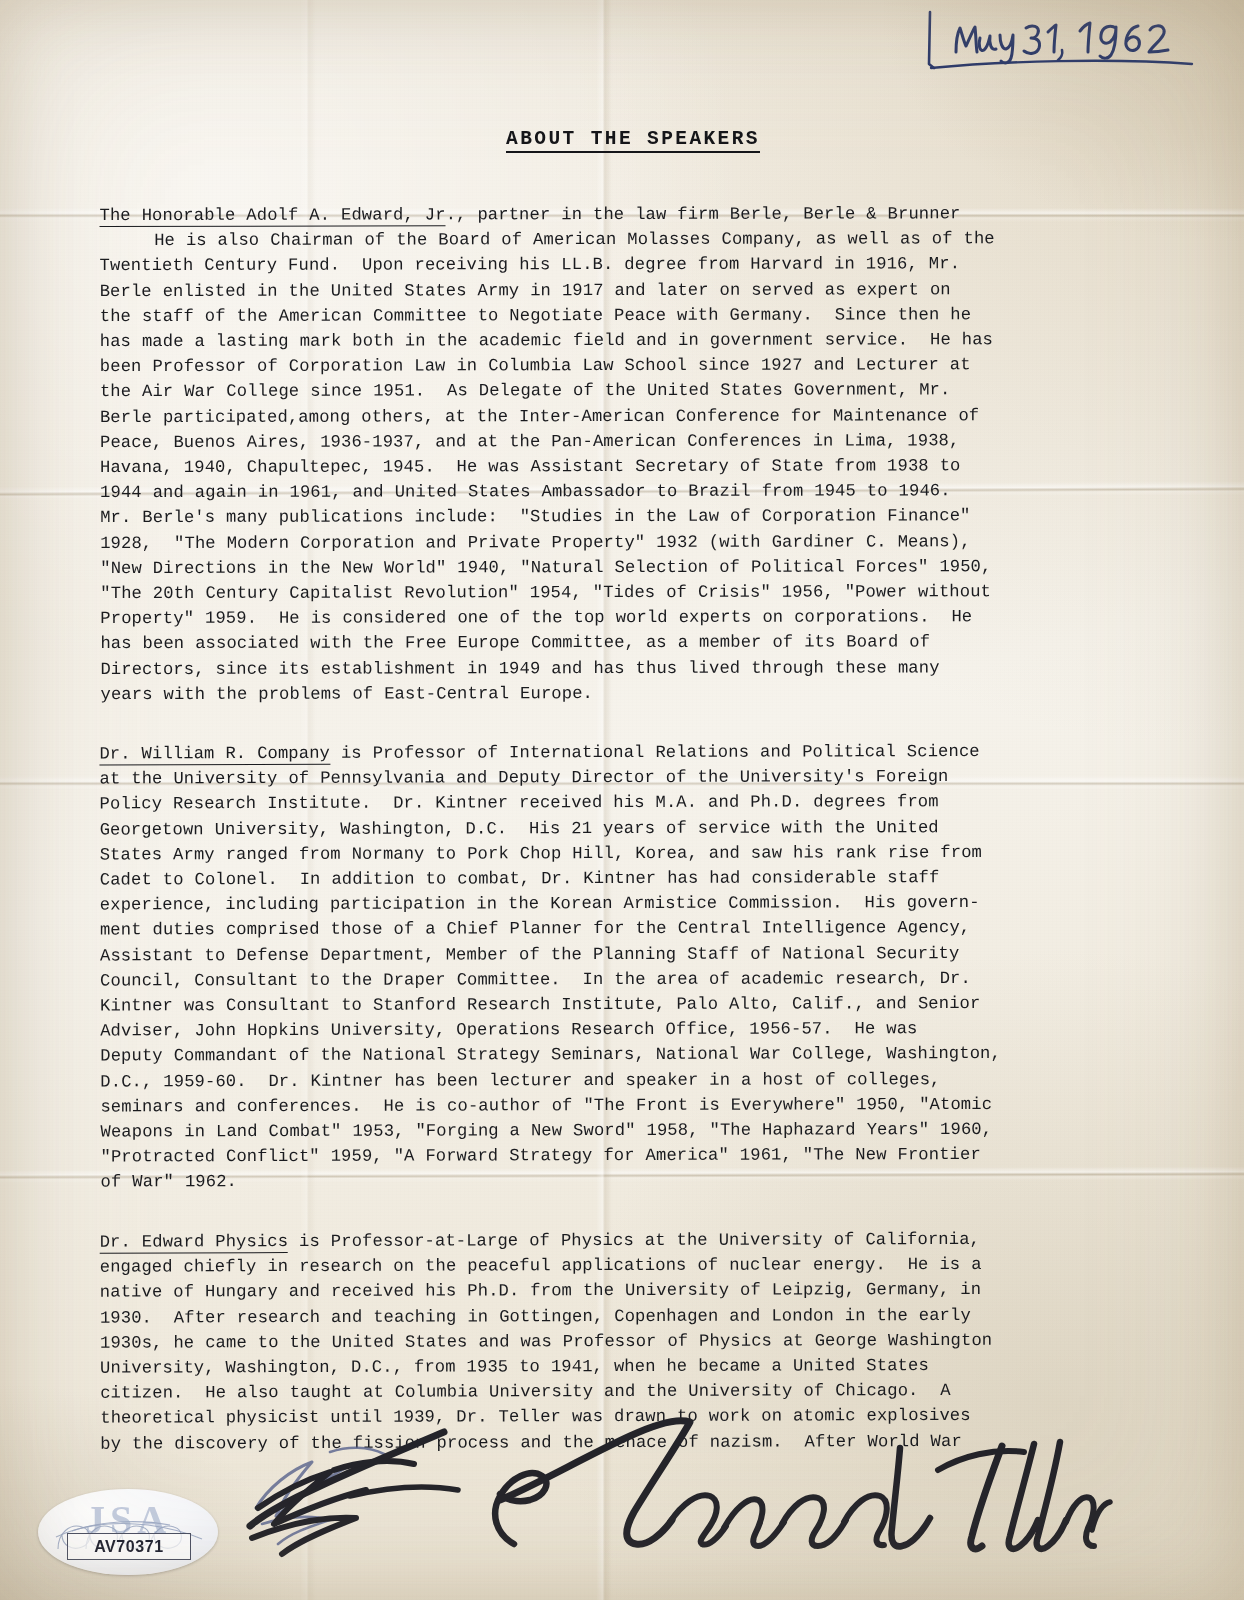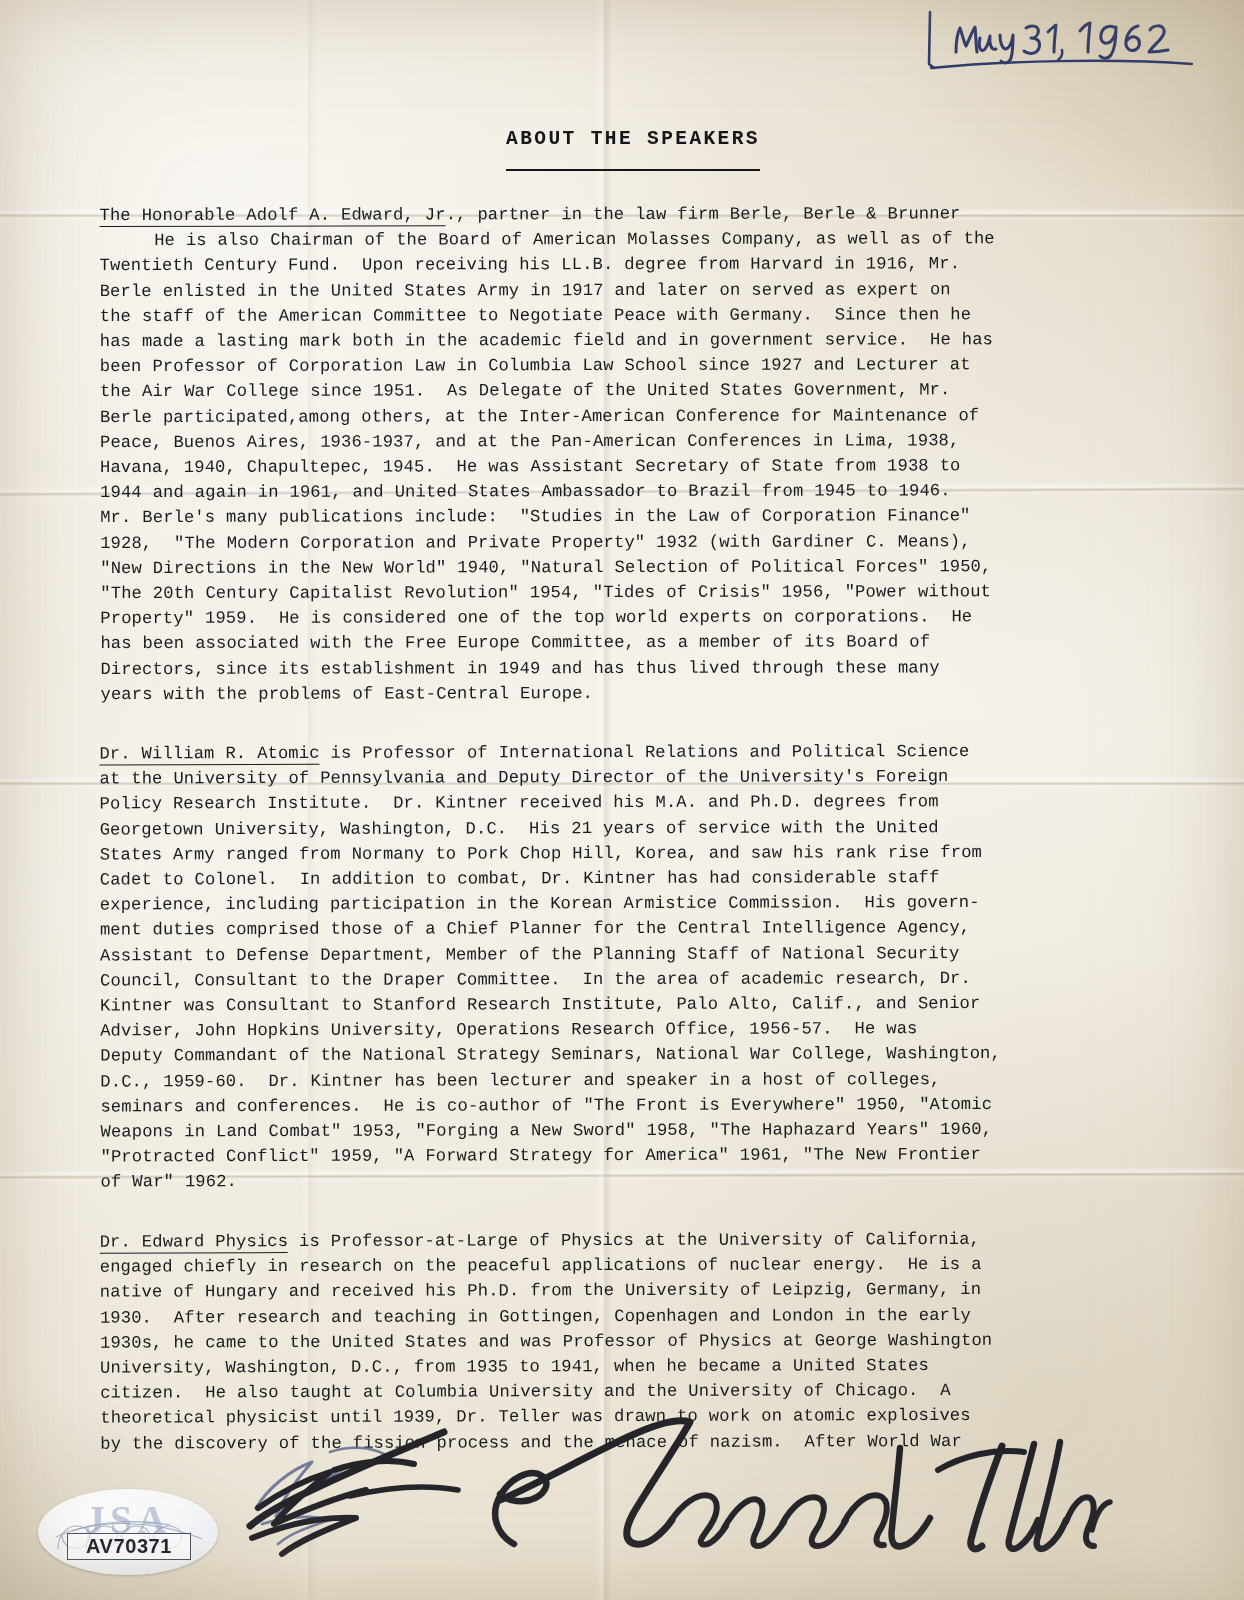--- a/index.html
+++ b/index.html
@@ -105,21 +105,21 @@
     text-align: center;
     font-size: 19.5px;
     font-weight: 700;
     letter-spacing: 2.4px;
     color: #15161a;
     margin: 0 0 52px 0;
     padding-left: 22px;
   }
   #page-title span.title-underline {
     border-bottom: 2px solid #15161a;
-    padding-bottom: 19px;
+    padding-bottom: 1px;
   }
 
   .speaker-block {
     margin: 0 0 34px 0;
     font-size: 17.2px;
     line-height: 25.2px;
     color: #1a1b1f;
     letter-spacing: 0.1px;
     text-align: left;
     white-space: pre-wrap;
@@ -206,21 +206,21 @@
     width: 122px;
     height: 25px;
     border: 1.4px solid #4a4f63;
     background: rgba(255,255,255,.70);
     display: flex;
     align-items: center;
     justify-content: center;
   }
   #auth-serial-text {
     font-family: "Liberation Sans", sans-serif;
-    font-size: 20px;
+    font-size: 16px;
     font-weight: 700;
     letter-spacing: .6px;
     color: #1d2030;
   }
 
   
   .corner-shade {
     position: absolute;
     pointer-events: none;
   }
@@ -289,21 +289,21 @@
 1944 and again in 1961, and United States Ambassador to Brazil from 1945 to 1946.
 Mr. Berle's many publications include:  "Studies in the Law of Corporation Finance"
 1928,  "The Modern Corporation and Private Property" 1932 (with Gardiner C. Means),
 "New Directions in the New World" 1940, "Natural Selection of Political Forces" 1950,
 "The 20th Century Capitalist Revolution" 1954, "Tides of Crisis" 1956, "Power without
 Property" 1959.  He is considered one of the top world experts on corporations.  He
 has been associated with the Free Europe Committee, as a member of its Board of
 Directors, since its establishment in 1949 and has thus lived through these many
 years with the problems of East-Central Europe.</span></p>
 
-    <p class="speaker-block" id="speaker-kintner"><span class="speaker-name">Dr. William R. Atomic</span><span> is Professor of International Relations and Political Science
+    <p class="speaker-block" id="speaker-kintner"><span class="speaker-name">Dr. William R. Company</span><span> is Professor of International Relations and Political Science
 at the University of Pennsylvania and Deputy Director of the University's Foreign
 Policy Research Institute.  Dr. Kintner received his M.A. and Ph.D. degrees from
 Georgetown University, Washington, D.C.  His 21 years of service with the United
 States Army ranged from Normany to Pork Chop Hill, Korea, and saw his rank rise from
 Cadet to Colonel.  In addition to combat, Dr. Kintner has had considerable staff
 experience, including participation in the Korean Armistice Commission.  His govern-
 ment duties comprised those of a Chief Planner for the Central Intelligence Agency,
 Assistant to Defense Department, Member of the Planning Staff of National Security
 Council, Consultant to the Draper Committee.  In the area of academic research, Dr.
 Kintner was Consultant to Stanford Research Institute, Palo Alto, Calif., and Senior

